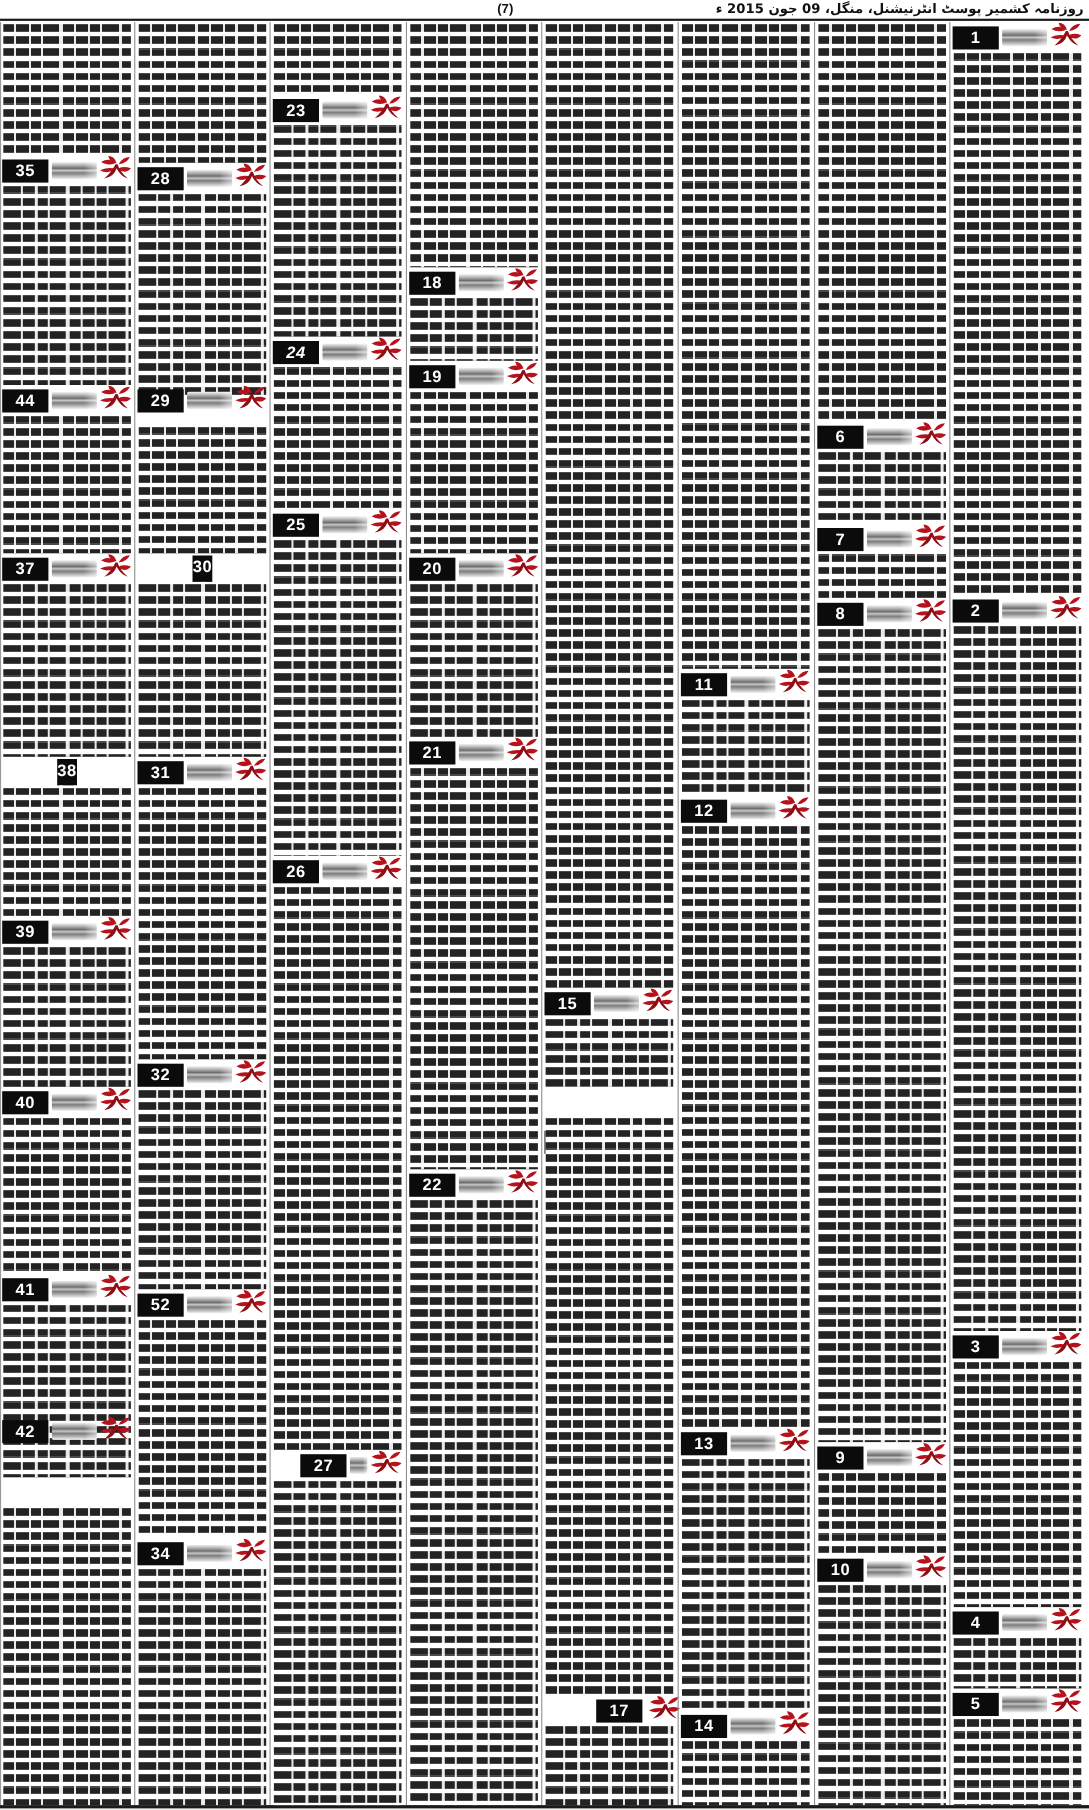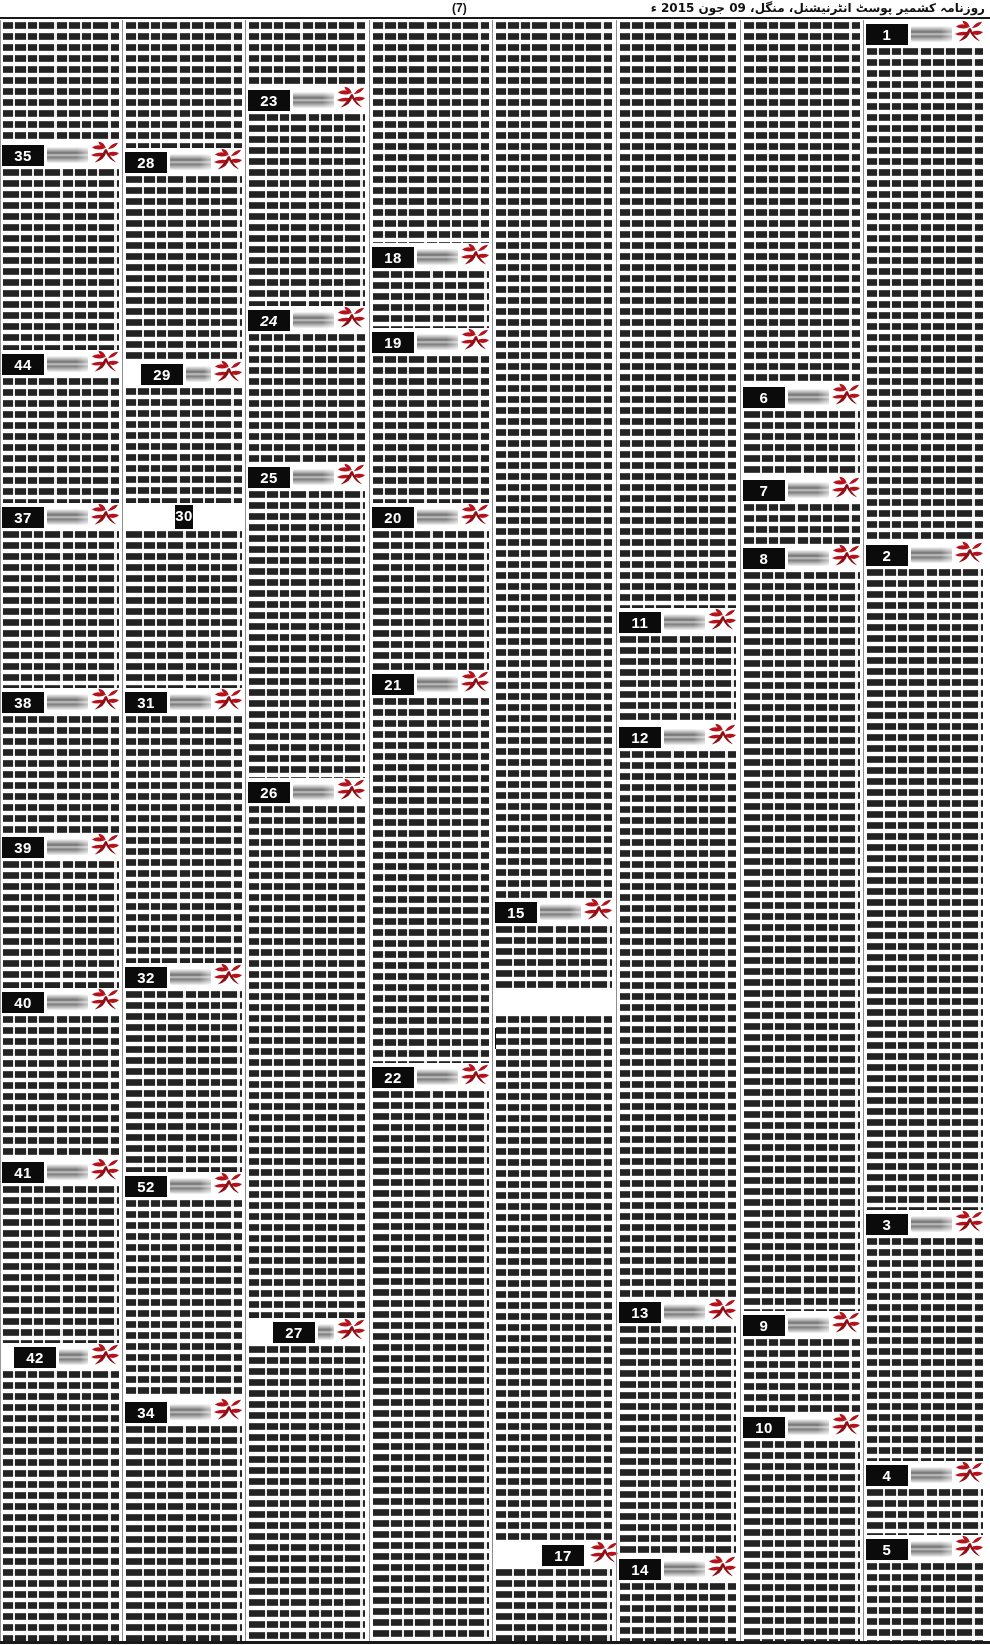--- a/index.html
+++ b/index.html
@@ -511,21 +511,21 @@
               <path d="M2 7 Q10 2 16 8 Q8 11 2 7Z"></path>
               <path d="M9 1 Q15 1 17 8 Q10 7 9 1Z"></path>
               <path d="M30 2 Q23 2 19 9 Q27 8 30 2Z"></path>
               <path d="M1 15 Q10 11 17 14 Q8 19 1 15Z"></path>
               <path d="M31 13 Q22 10 18 14 Q26 19 31 13Z"></path>
             </g>
             <path fill="#8f0e14" d="M16 9 Q12 17 5 23 Q15 21 17 13 Q21 21 28 23 Q20 16 18 9Z"></path>
           </svg>
         </div>
         <div class="greek alt" style="top: 154px; height: 186px;"></div>
-        <div class="shead" style="top: 342px; margin-left: 16px;">
+        <div class="shead" style="top: 332px;">
           <span class="badge">29</span>
           <span class="bar"></span>
           <svg class="leaf" viewBox="0 0 32 26">
             <g fill="#b5121b">
               <path d="M2 7 Q10 2 16 8 Q8 11 2 7Z"></path>
               <path d="M9 1 Q15 1 17 8 Q10 7 9 1Z"></path>
               <path d="M30 2 Q23 2 19 9 Q27 8 30 2Z"></path>
               <path d="M1 15 Q10 11 17 14 Q8 19 1 15Z"></path>
               <path d="M31 13 Q22 10 18 14 Q26 19 31 13Z"></path>
             </g>
@@ -649,21 +649,21 @@
               <path d="M2 7 Q10 2 16 8 Q8 11 2 7Z"></path>
               <path d="M9 1 Q15 1 17 8 Q10 7 9 1Z"></path>
               <path d="M30 2 Q23 2 19 9 Q27 8 30 2Z"></path>
               <path d="M1 15 Q10 11 17 14 Q8 19 1 15Z"></path>
               <path d="M31 13 Q22 10 18 14 Q26 19 31 13Z"></path>
             </g>
             <path fill="#8f0e14" d="M16 9 Q12 17 5 23 Q15 21 17 13 Q21 21 28 23 Q20 16 18 9Z"></path>
           </svg>
         </div>
         <div class="greek alt" style="top: 509px; height: 159px;"></div>
-        <div class="shead" style="top: 670px;">
+        <div class="shead" style="top: 670px; flex-direction: column;">
           <span class="badge">38</span>
           <span class="bar"></span>
           <svg class="leaf" viewBox="0 0 32 26">
             <g fill="#b5121b">
               <path d="M2 7 Q10 2 16 8 Q8 11 2 7Z"></path>
               <path d="M9 1 Q15 1 17 8 Q10 7 9 1Z"></path>
               <path d="M30 2 Q23 2 19 9 Q27 8 30 2Z"></path>
               <path d="M1 15 Q10 11 17 14 Q8 19 1 15Z"></path>
               <path d="M31 13 Q22 10 18 14 Q26 19 31 13Z"></path>
             </g>
@@ -709,21 +709,21 @@
               <path d="M2 7 Q10 2 16 8 Q8 11 2 7Z"></path>
               <path d="M9 1 Q15 1 17 8 Q10 7 9 1Z"></path>
               <path d="M30 2 Q23 2 19 9 Q27 8 30 2Z"></path>
               <path d="M1 15 Q10 11 17 14 Q8 19 1 15Z"></path>
               <path d="M31 13 Q22 10 18 14 Q26 19 31 13Z"></path>
             </g>
             <path fill="#8f0e14" d="M16 9 Q12 17 5 23 Q15 21 17 13 Q21 21 28 23 Q20 16 18 9Z"></path>
           </svg>
         </div>
         <div class="greek alt" style="top: 1164px; height: 159px;"></div>
-        <div class="shead" style="top: 1325px; padding-left: 12px;">
+        <div class="shead" style="top: 1269px;">
           <span class="badge">42</span>
           <span class="bar"></span>
           <svg class="leaf" viewBox="0 0 32 26">
             <g fill="#b5121b">
               <path d="M2 7 Q10 2 16 8 Q8 11 2 7Z"></path>
               <path d="M9 1 Q15 1 17 8 Q10 7 9 1Z"></path>
               <path d="M30 2 Q23 2 19 9 Q27 8 30 2Z"></path>
               <path d="M1 15 Q10 11 17 14 Q8 19 1 15Z"></path>
               <path d="M31 13 Q22 10 18 14 Q26 19 31 13Z"></path>
             </g>

